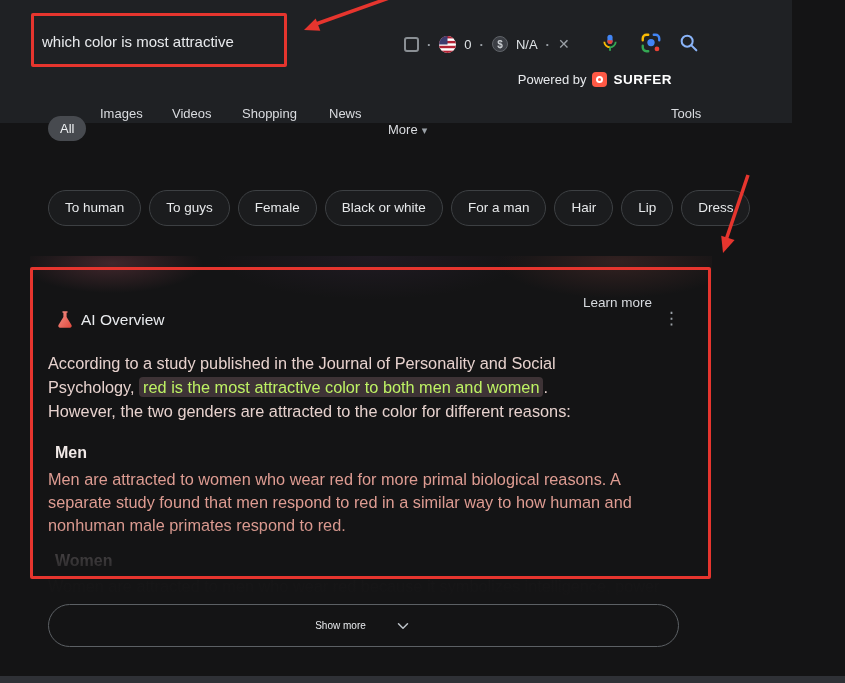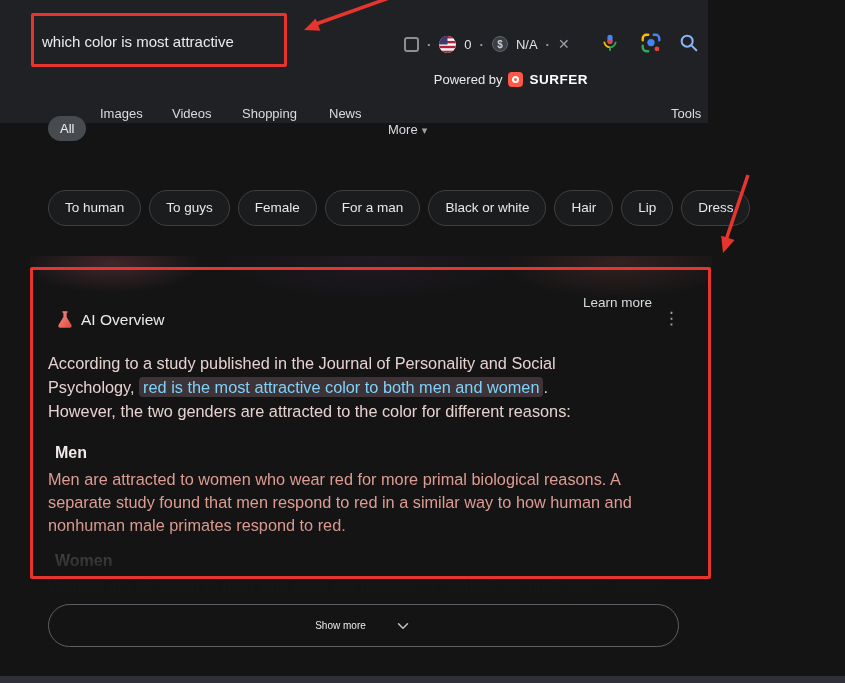--- a/index.html
+++ b/index.html
@@ -2,21 +2,21 @@
 <html><head>
 <meta charset="utf-8">
 <style>
   * { margin:0; padding:0; box-sizing:border-box; }
   html,body { background:#0c0c0d; }
   .page {
     position:relative; width:845px; height:683px; overflow:hidden;
     background:#141415; font-family:"Liberation Sans", sans-serif;
   }
   
-  .header { position:absolute; left:0; top:0; width:708px; height:123px; background:#1f2124;padding-left:28px; }
+  .header { position:absolute; left:0; top:0; width:792px; height:123px; background:#1f2124;padding-left:28px; }
   .search-query { position:absolute; left:42px; top:33px; font-size:15px; color:#e8eaed; }
   .ext-cluster {
     position:absolute; left:404px; top:30px; height:28px; display:flex; align-items:center; gap:8px;
     font-size:13px; color:#dfe3e6;
   }
   .ext-checkbox { width:15px; height:15px; border:2px solid #8a8f94; border-radius:3px; }
   .sep { color:#9aa0a6; font-weight:bold; }
   .dollar-badge { width:16px; height:16px; border-radius:50%; background:#3b3e44; border:1px solid #5f6368;
     display:flex; align-items:center; justify-content:center; font-size:10px; font-weight:bold; color:#c8ccd0; }
   .ext-close { color:#9aa0a6; font-size:14px; cursor:pointer; }
@@ -51,21 +51,21 @@
       radial-gradient(170px 52px at 86% 6%, rgba(150,75,70,.24), transparent 70%),
       radial-gradient(220px 62px at 50% 0%, rgba(95,60,105,.16), transparent 70%);
   }
   .ai-title { position:absolute; left:81px; top:311px; font-size:15.5px; font-weight:500; color:#e9ebee; z-index:10; }
   .flask { position:absolute; left:55px; top:309px; width:20px; height:21px; z-index:10; }
   .learn-more { position:absolute; left:583px; top:295px; font-size:13.5px; color:#d8dbdf; cursor:pointer; z-index:10; }
   .overflow-dots { position:absolute; left:663px; top:308px; font-size:17px; color:#9aa0a6; cursor:pointer; z-index:10; }
   .prewrap { white-space:pre-wrap; }
   .ai-intro { position:absolute; left:48px; top:351px; width:655px; font-size:16.3px; line-height:24px;
     color:#e7d2ce; z-index:10; }
-  .hl { background:#3e3336; color:#7dd3fc; border-radius:4px; padding:1px 4px; }
+  .hl { background:#3e3336; color:#bef264; border-radius:4px; padding:1px 4px; }
   .sec-heading { position:absolute; left:55px; font-size:16px; font-weight:bold; z-index:10; }
   .men-heading { top:444px; color:#f1e9e7; }
   .men-text { position:absolute; left:48px; top:468px; width:655px; font-size:16.3px; line-height:23px;
     color:#de9c92; z-index:10; }
   .women-heading { top:552px; color:#6a6466; }
   .women-hidden { position:absolute; left:48px; top:577px; width:655px; font-size:16.3px;
     color:#4a3f41; opacity:.55; white-space:nowrap; overflow:hidden; z-index:10; }
   .fade { position:absolute; left:33px; top:525px; width:676px; height:80px; z-index:20;
     background:linear-gradient(180deg, rgba(20,20,21,0) 0%, rgba(20,20,21,.92) 72%, #141415 100%); }
   .show-more {
@@ -161,22 +161,22 @@
   <span class="tab-link" style="left:242px;">Shopping</span>
   <span class="tab-link" style="left:329px;">News</span>
   <span class="tab-link" style="left:671px;">Tools</span>
   <span class="tab-all">All</span>
   <span class="tab-more"><span>More</span><span class="caret">▾</span></span>
 
   <div class="chips">
     <span class="chip">To human</span>
     <span class="chip">To guys</span>
     <span class="chip">Female</span>
+    <span class="chip">Black or white</span>
     <span class="chip">For a man</span>
-    <span class="chip">Black or white</span>
     <span class="chip">Hair</span>
     <span class="chip">Lip</span>
     <span class="chip">Dress</span>
   </div>
 
   <div class="ai-glow"></div>
 
   <span class="flask">
     <svg width="20" height="21" viewBox="0 0 20 21">
       <defs>

